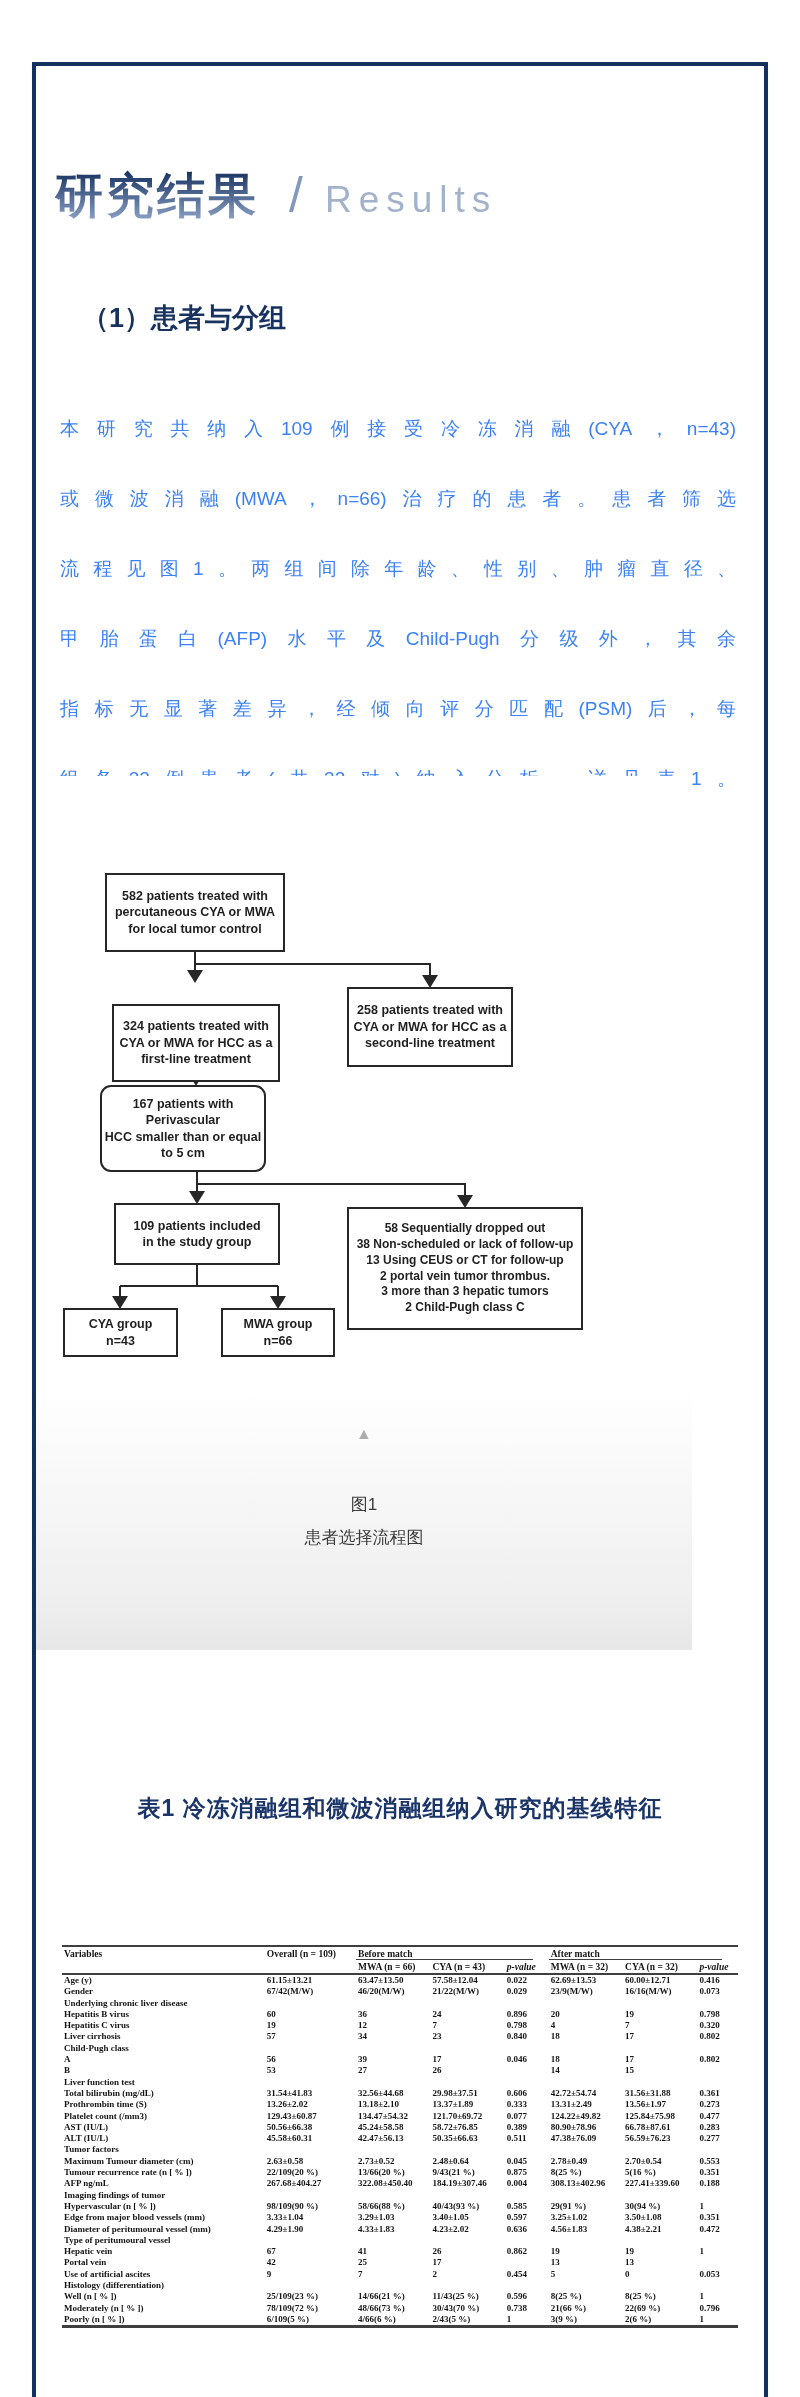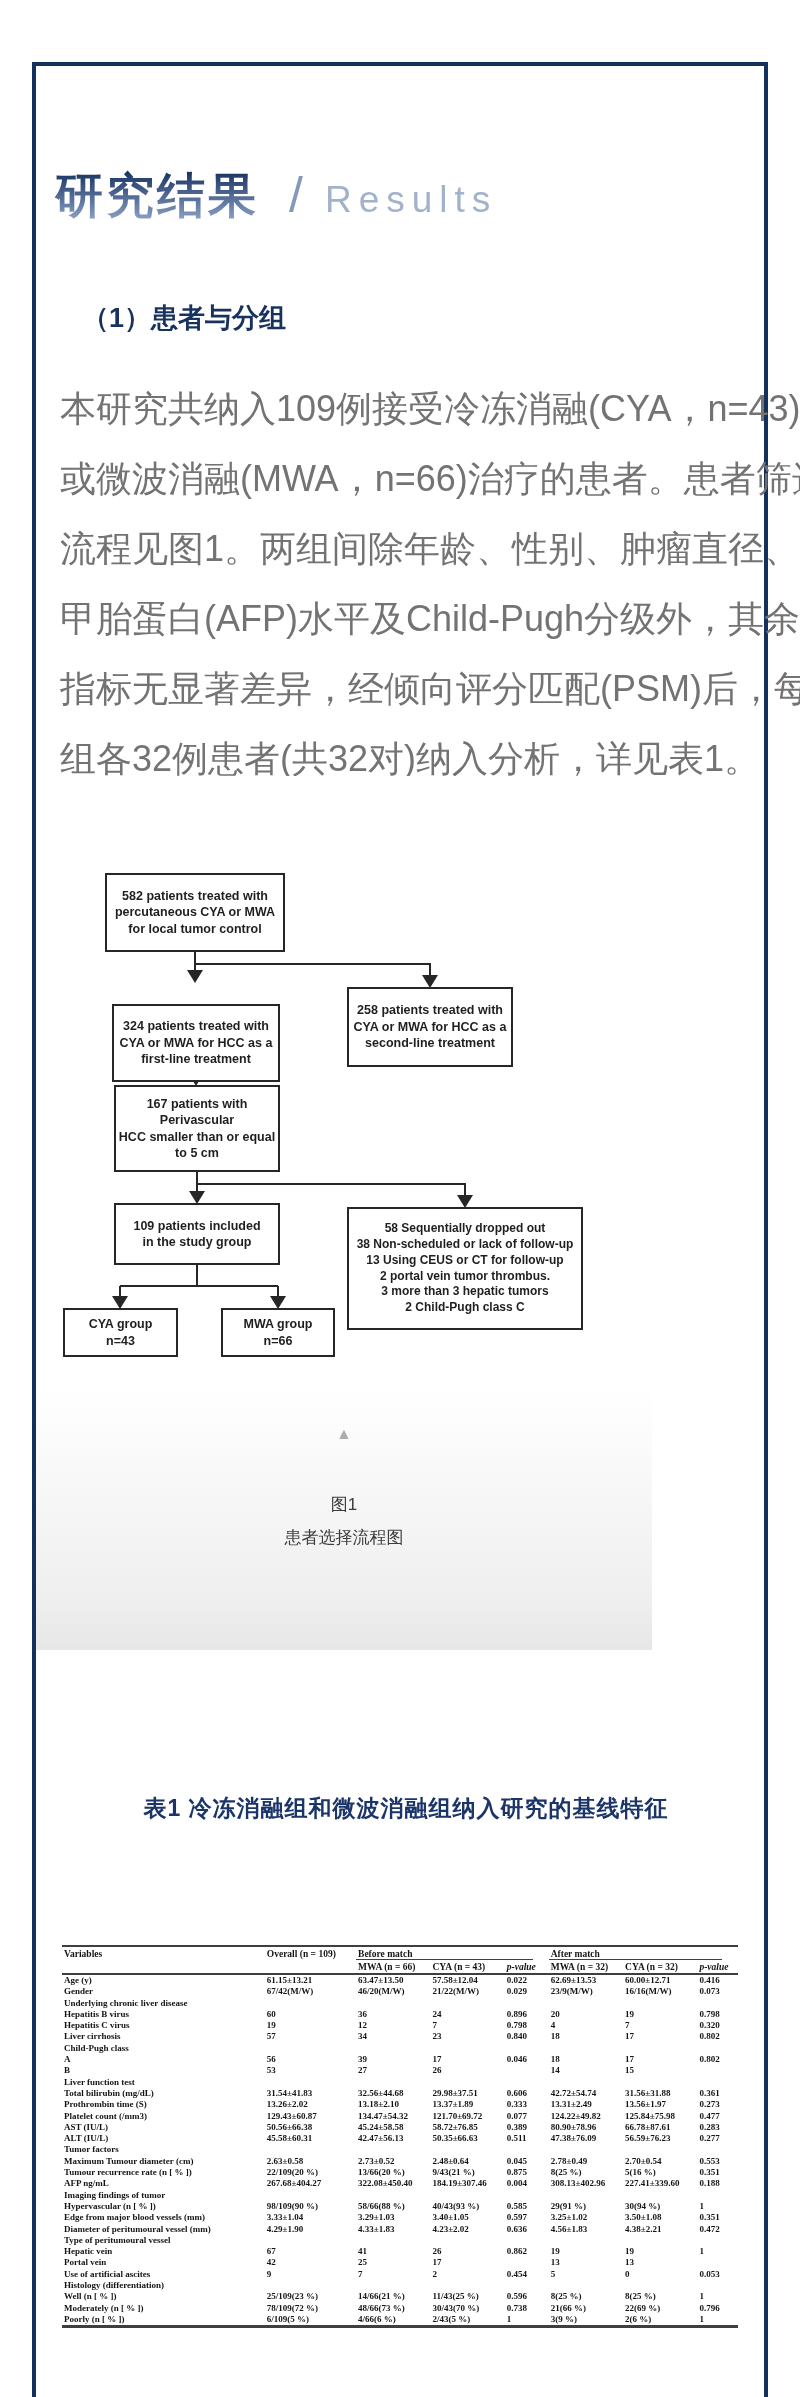--- a/index.html
+++ b/index.html
@@ -16,40 +16,40 @@
               -webkit-background-clip:text;background-clip:text;
               -webkit-text-fill-color:transparent;color:transparent;}
   }
   .title-slash{font-size:50px;font-weight:100;color:#8398ba;margin:0 22px 0 30px;}
   .title-en{font-size:37px;font-weight:300;color:#a3b2cb;letter-spacing:7px;}
 
   
   .section-heading{position:absolute;left:46px;top:234px;font-size:27px;font-weight:800;color:#17325f;}
 
   
-  .paragraph{position:absolute;left:24px;top:308px;width:676px;color:#737373;font-size:36px;}
+  .paragraph{position:absolute;left:24px;top:328px;width:676px;color:#3b82f6;font-size:19px;}
   .para-line{height:70px;line-height:70px;text-align:justify;text-align-last:justify;white-space:nowrap;}
 
   
   .figure-card{position:absolute;left:0;top:710px;width:616px;height:874px;
-               background:linear-gradient(180deg,#ffffff 0%,#ffffff 70%,#efefef 94%,#e7e7e7 100%);}
+               background:linear-gradient(180deg,#ffffff 0%,#ffffff 70%,#efefef 94%,#e7e7e7 100%);padding-left:40px;}
   .flowchart{position:absolute;left:19px;top:84px;width:540px;height:510px;}
   .flowchart svg{position:absolute;left:0;top:0;}
   .fbox{position:absolute;box-sizing:border-box;border:2px solid #262626;background:#ffffff;
         display:flex;align-items:center;justify-content:center;text-align:center;
         font-size:12.5px;line-height:1.32;font-weight:600;color:#1f1f1f;white-space:pre-line;}
   .fbox.small{font-size:12px;}
   .fig-triangle{position:absolute;left:0;top:650px;width:100%;text-align:center;
                 font-size:16px;color:#adadad;line-height:16px;}
   .fig-caption{position:absolute;left:0;top:712px;width:100%;text-align:center;
                font-size:17px;color:#3c3c3c;line-height:33px;}
 
   
   .table-title{position:absolute;left:0;top:1727px;width:728px;text-align:center;
-               font-size:23px;font-weight:800;color:#1b3569;letter-spacing:1px;padding-left:6px;}
+               font-size:23px;font-weight:800;color:#1b3569;letter-spacing:1px;}
   .tbl-wrap{position:absolute;left:26px;top:1879px;width:676px;}
   table.tbl{width:100%;border-collapse:collapse;table-layout:fixed;
             font-family:"Liberation Serif",serif;font-weight:700;color:#141414;
             border-top:2px solid #3f3f3f;border-bottom:3px solid #3f3f3f;}
   table.tbl th{font-size:9.5px;text-align:left;padding:2px 2px 1px 2px;vertical-align:top;
                font-weight:700;white-space:nowrap;overflow:hidden;}
   table.tbl th.hdr-bottom{border-bottom:2px solid #3f3f3f;}
   table.tbl th.group-th{background:linear-gradient(#3f3f3f,#3f3f3f) left bottom / calc(100% - 16px) 1.5px no-repeat;}
   table.tbl th.pcol, table.tbl td.pcol-i{font-style:italic;}
   table.tbl td{font-size:9px;line-height:11.3px;padding:0 2px;white-space:nowrap;overflow:hidden;}
@@ -100,21 +100,21 @@
         </svg>
         <div class="fbox" style="left:50px;top:13px;width:180px;height:79px;">582 patients treated with
 percutaneous CYA or MWA
 for local tumor control</div>
         <div class="fbox" style="left:57px;top:122px;width:168px;height:78px;margin-top:22px;">324 patients treated with
 CYA or MWA for HCC as a
 first-line treatment</div>
         <div class="fbox" style="left:292px;top:127px;width:166px;height:80px;">258 patients treated with
 CYA or MWA for HCC as a
 second-line treatment</div>
-        <div class="fbox" style="left:59px;top:225px;width:166px;height:87px;">167 patients with
+        <div class="fbox" style="left:45px;top:225px;width:166px;height:87px;border-radius:11px;">167 patients with
 Perivascular
 HCC smaller than or equal
 to 5 cm</div>
         <div class="fbox" style="left:59px;top:343px;width:166px;height:62px;">109 patients included
 in the study group</div>
         <div class="fbox small" style="left:292px;top:347px;width:236px;height:123px;">58 Sequentially dropped out
 38 Non-scheduled or lack of follow-up
 13 Using CEUS or CT for follow-up
 2 portal vein tumor thrombus.
 3 more than 3 hepatic tumors

